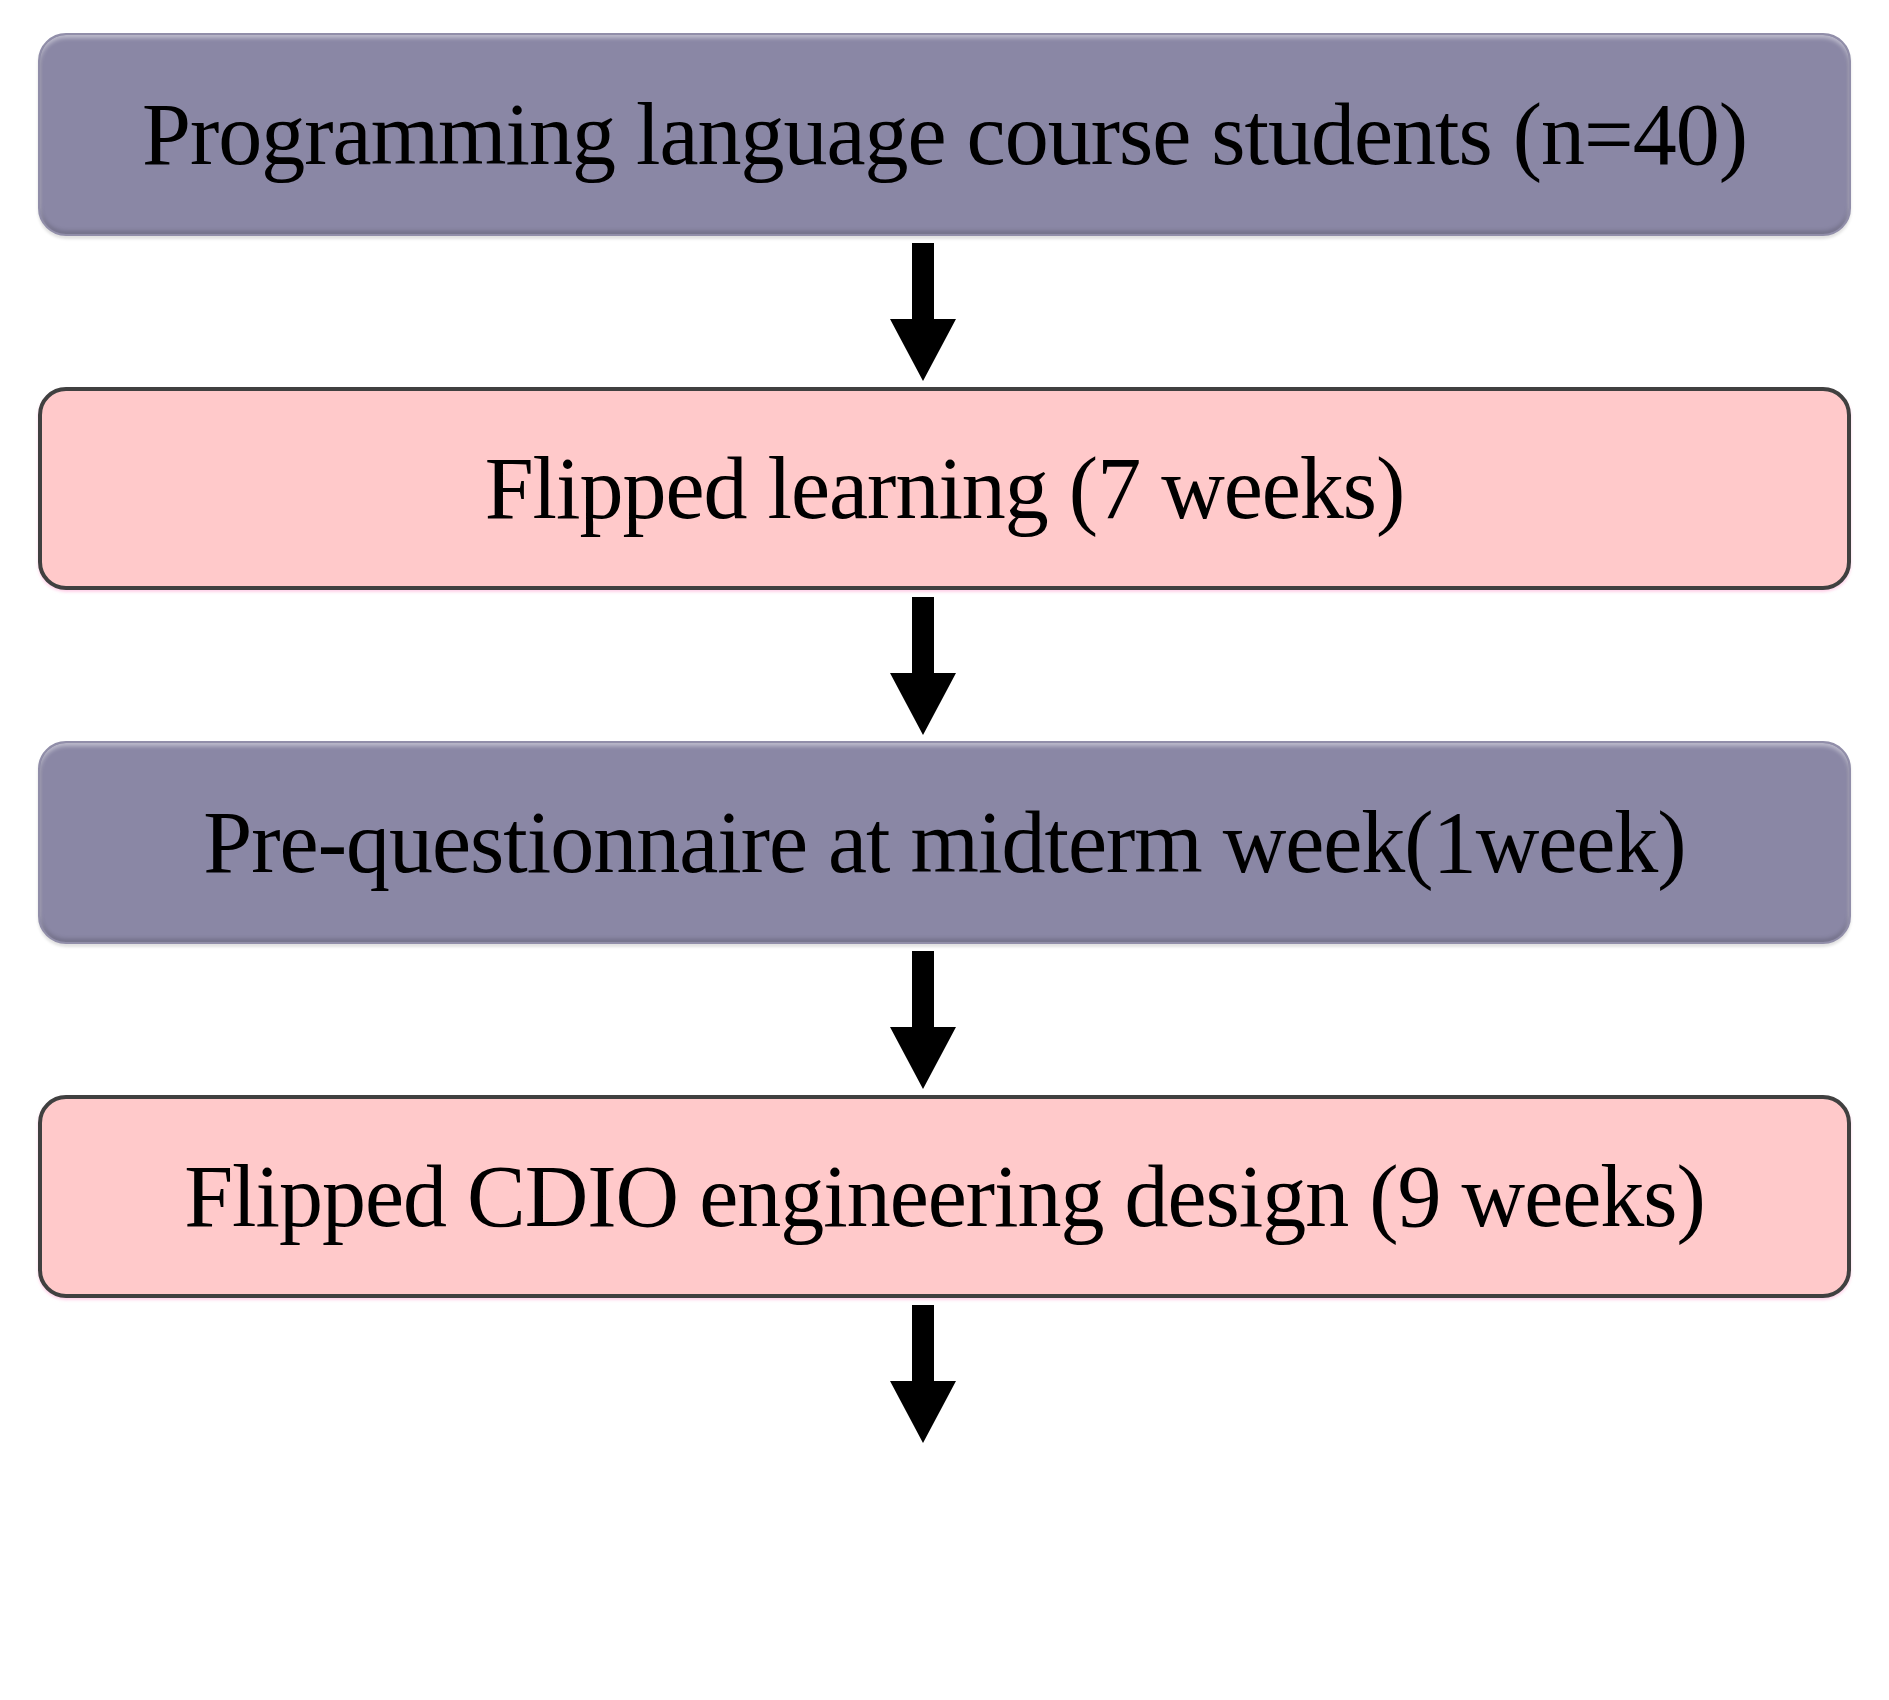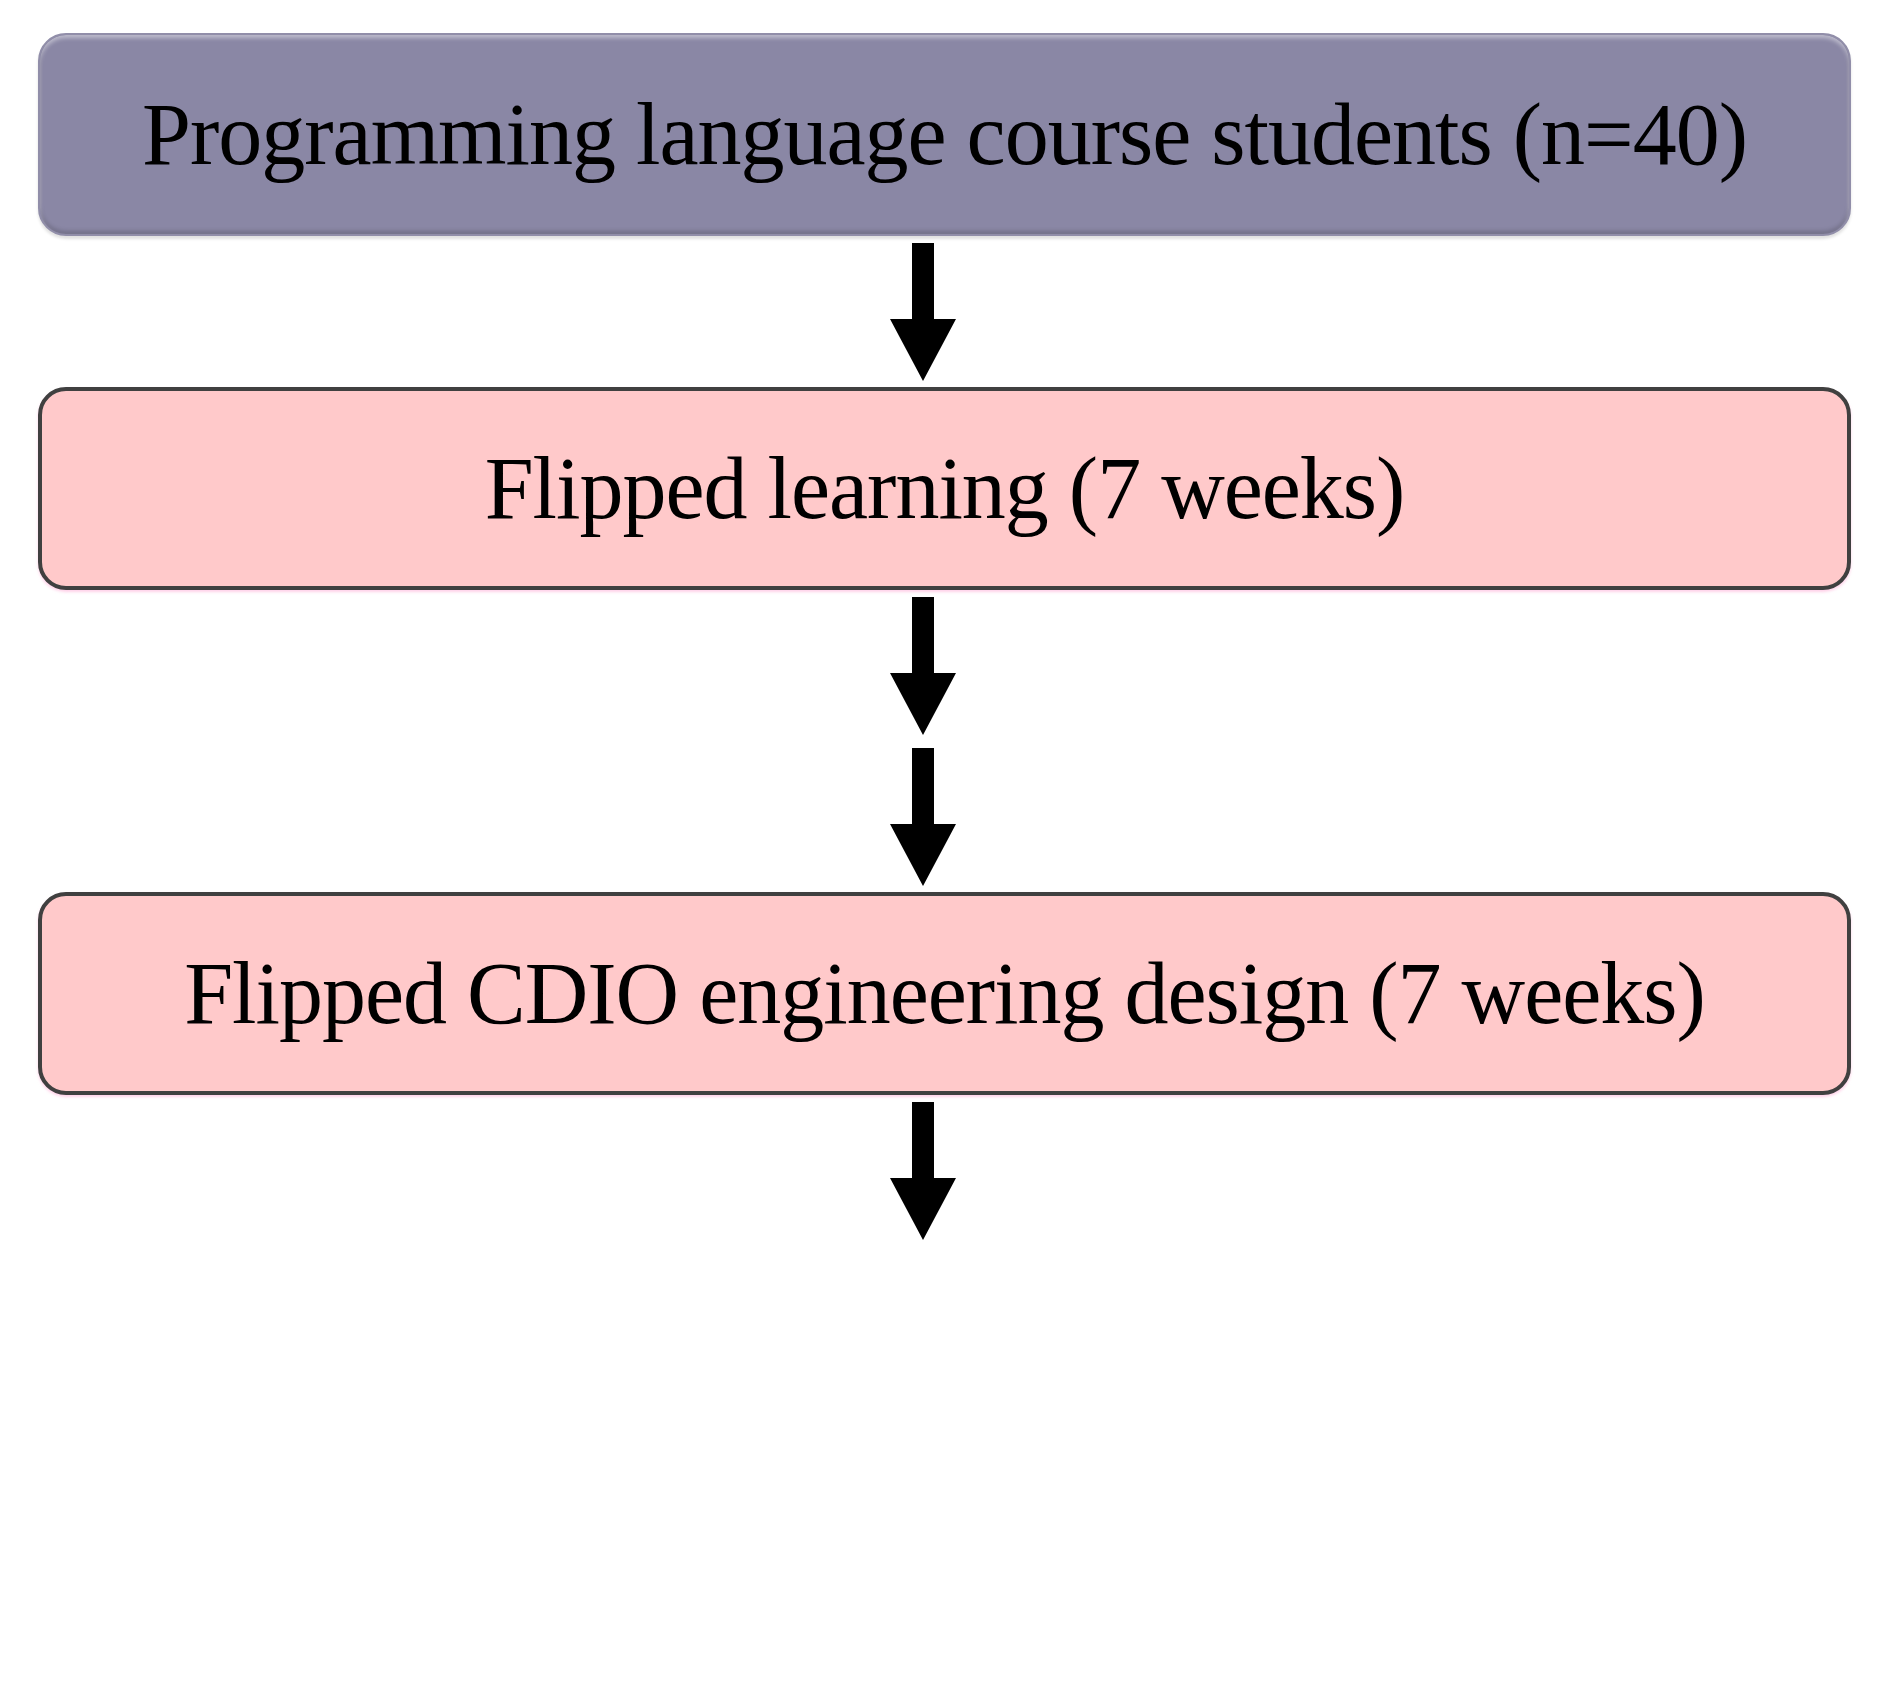--- a/index.html
+++ b/index.html
@@ -86,32 +86,35 @@
 
   <div class="arrow-row">
     <span class="arrow">
       <svg width="66" height="138" viewBox="0 0 66 138" xmlns="http://www.w3.org/2000/svg">
         <rect x="22" y="0" width="22" height="80" fill="#000000"></rect>
         <polygon points="0,76 66,76 33,138" fill="#000000"></polygon>
       </svg>
     </span>
   </div>
 
+  <div class="step-box purple">
+    <span>Pre-questionnaire at midterm week(1week)</span>
+  </div>
 
   <div class="arrow-row">
     <span class="arrow">
       <svg width="66" height="138" viewBox="0 0 66 138" xmlns="http://www.w3.org/2000/svg">
         <rect x="22" y="0" width="22" height="80" fill="#000000"></rect>
         <polygon points="0,76 66,76 33,138" fill="#000000"></polygon>
       </svg>
     </span>
   </div>
 
   <div class="step-box pink">
-    <span>Flipped CDIO engineering design (7 weeks)</span>
+    <span>Flipped CDIO engineering design (9 weeks)</span>
   </div>
 
   <div class="arrow-row">
     <span class="arrow">
       <svg width="66" height="138" viewBox="0 0 66 138" xmlns="http://www.w3.org/2000/svg">
         <rect x="22" y="0" width="22" height="80" fill="#000000"></rect>
         <polygon points="0,76 66,76 33,138" fill="#000000"></polygon>
       </svg>
     </span>
   </div>

